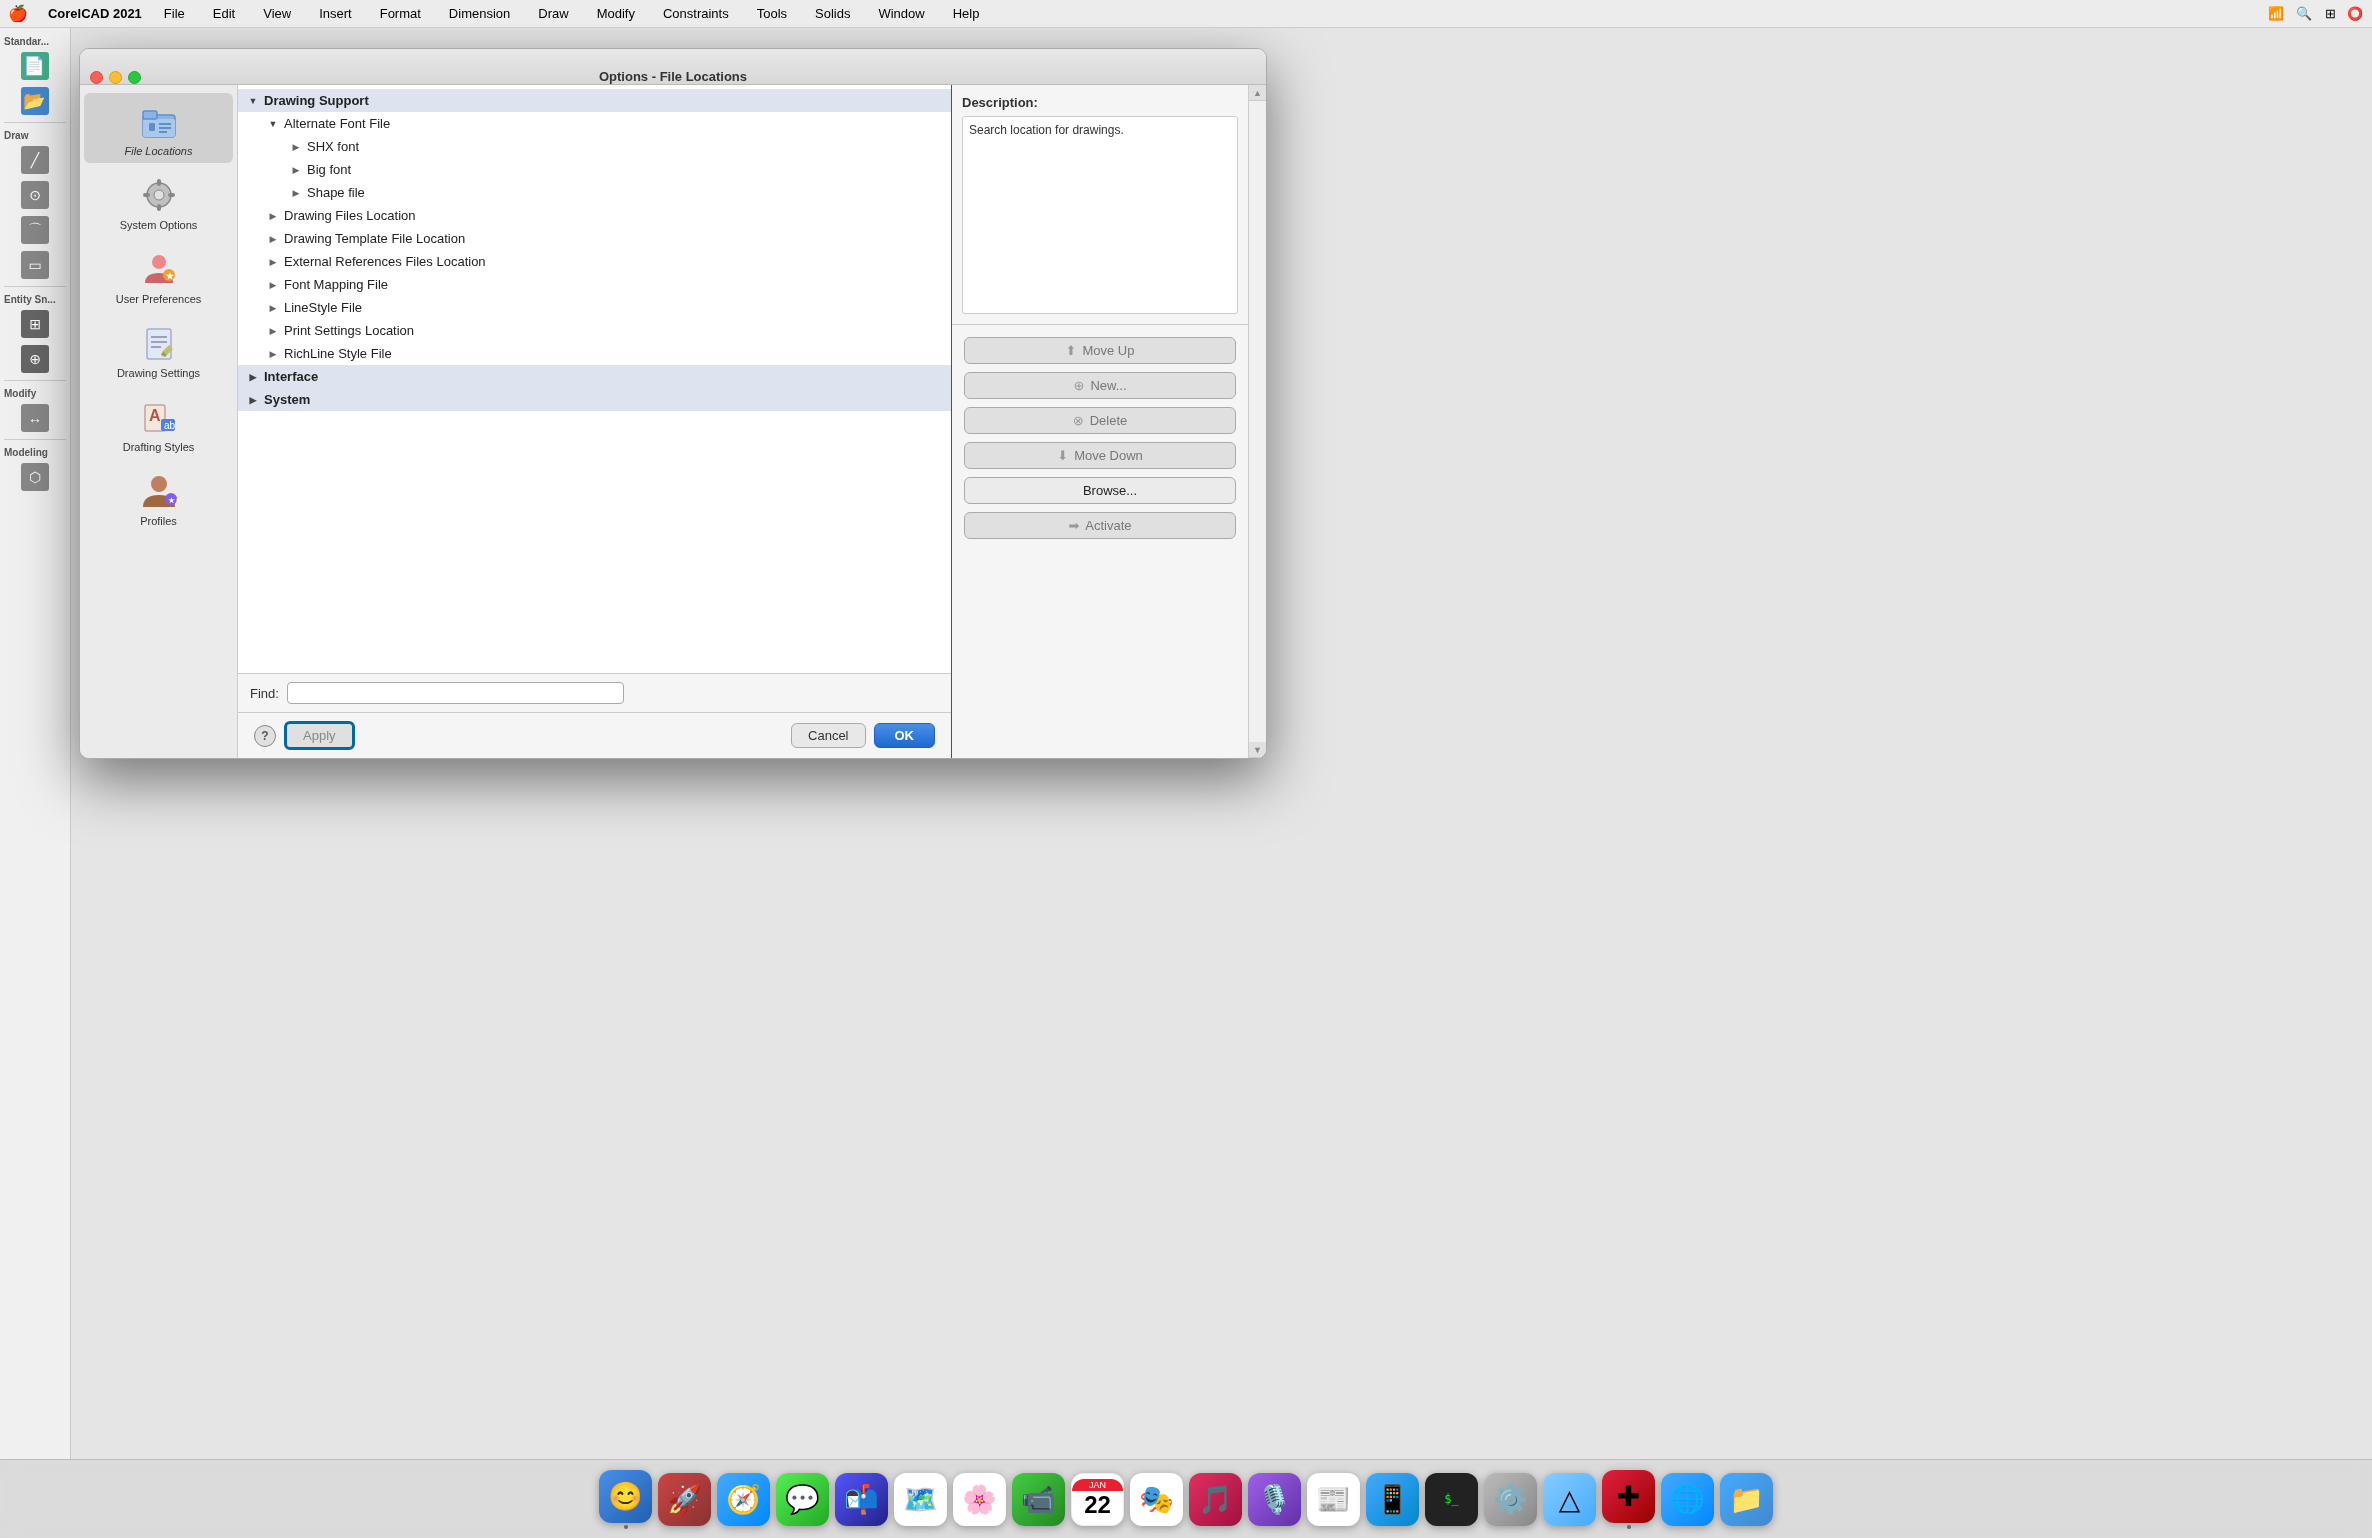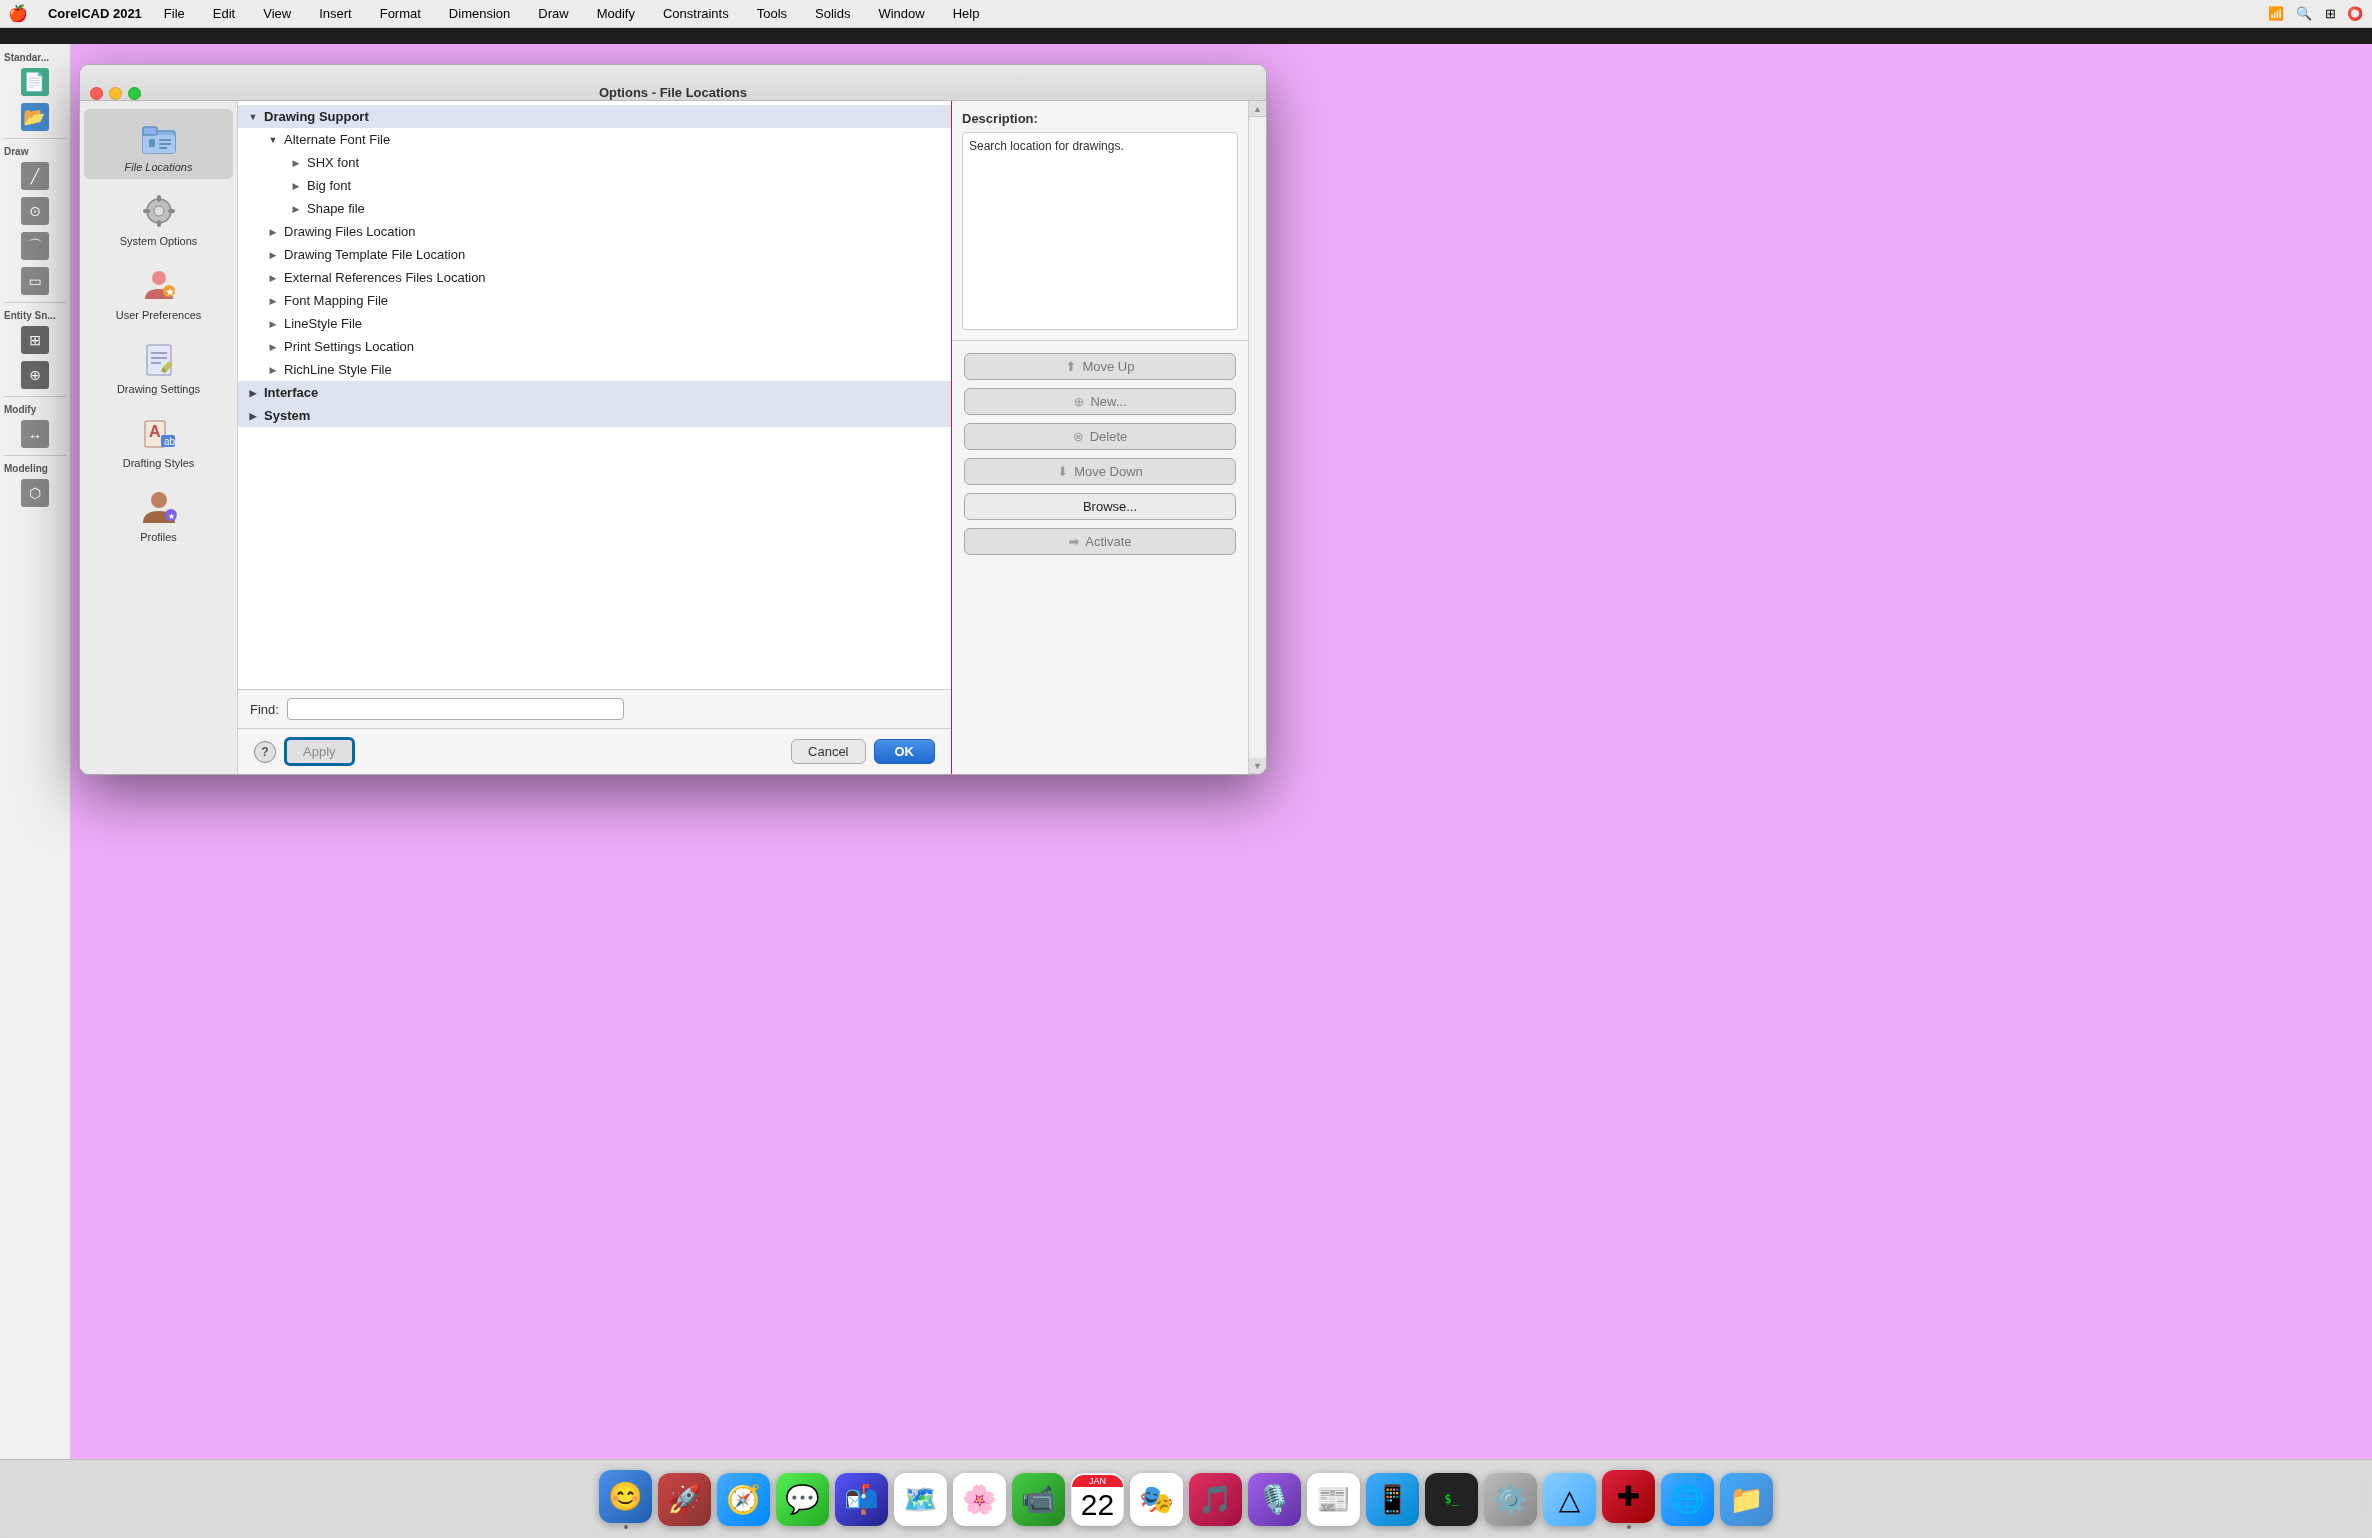--- a/index.html
+++ b/index.html
@@ -29,23 +29,22 @@
     .menubar-apple { font-size: 16px; margin-right: 4px; }
     .menubar-appname { font-weight: 700; }
     .menubar-item { cursor: default; padding: 2px 6px; border-radius: 4px; }
     .menubar-right { margin-left: auto; display: flex; gap: 12px; align-items: center; }
 
     
     .main-area {
       display: flex;
       flex: 1;
       overflow: hidden;
-      background: #f0abfc;
+      background: #e5e5e5;
       position: relative;
-      margin-top: 16px;
     }
 
     
     .left-toolbar {
       width: 71px;
       background: #f0f0f0;
       border-right: 1px solid #ccc;
       display: flex;
       flex-direction: column;
       padding: 4px 0;
@@ -727,21 +726,21 @@
   </div>
   <div class="dock-item">
     <div class="dock-icon" style="background:#fff;">🌸</div>
   </div>
   <div class="dock-item">
     <div class="dock-icon" style="background:linear-gradient(135deg,#4c4,#282);">📹</div>
   </div>
   <div class="dock-item">
     <div class="dock-icon" style="background:#fff;border:1px solid #eee;flex-direction:column;font-size:12px;display:flex;align-items:center;justify-content:center;">
       <div style="background:#e82030;width:100%;text-align:center;font-size:9px;color:white;border-radius:12px 12px 0 0;padding:1px;">JAN</div>
-      <div style="font-size:30px;font-weight:400;line-height:1.2;">22</div>
+      <div style="font-size:24px;font-weight:700;line-height:1.2;">22</div>
     </div>
   </div>
   <div class="dock-item">
     <div class="dock-icon" style="background:#fff;">🎭</div>
   </div>
   <div class="dock-item">
     <div class="dock-icon" style="background:linear-gradient(135deg,#e03060,#a01040);">🎵</div>
   </div>
   <div class="dock-item">
     <div class="dock-icon" style="background:linear-gradient(135deg,#a060e8,#6030a8);">🎙️</div>

